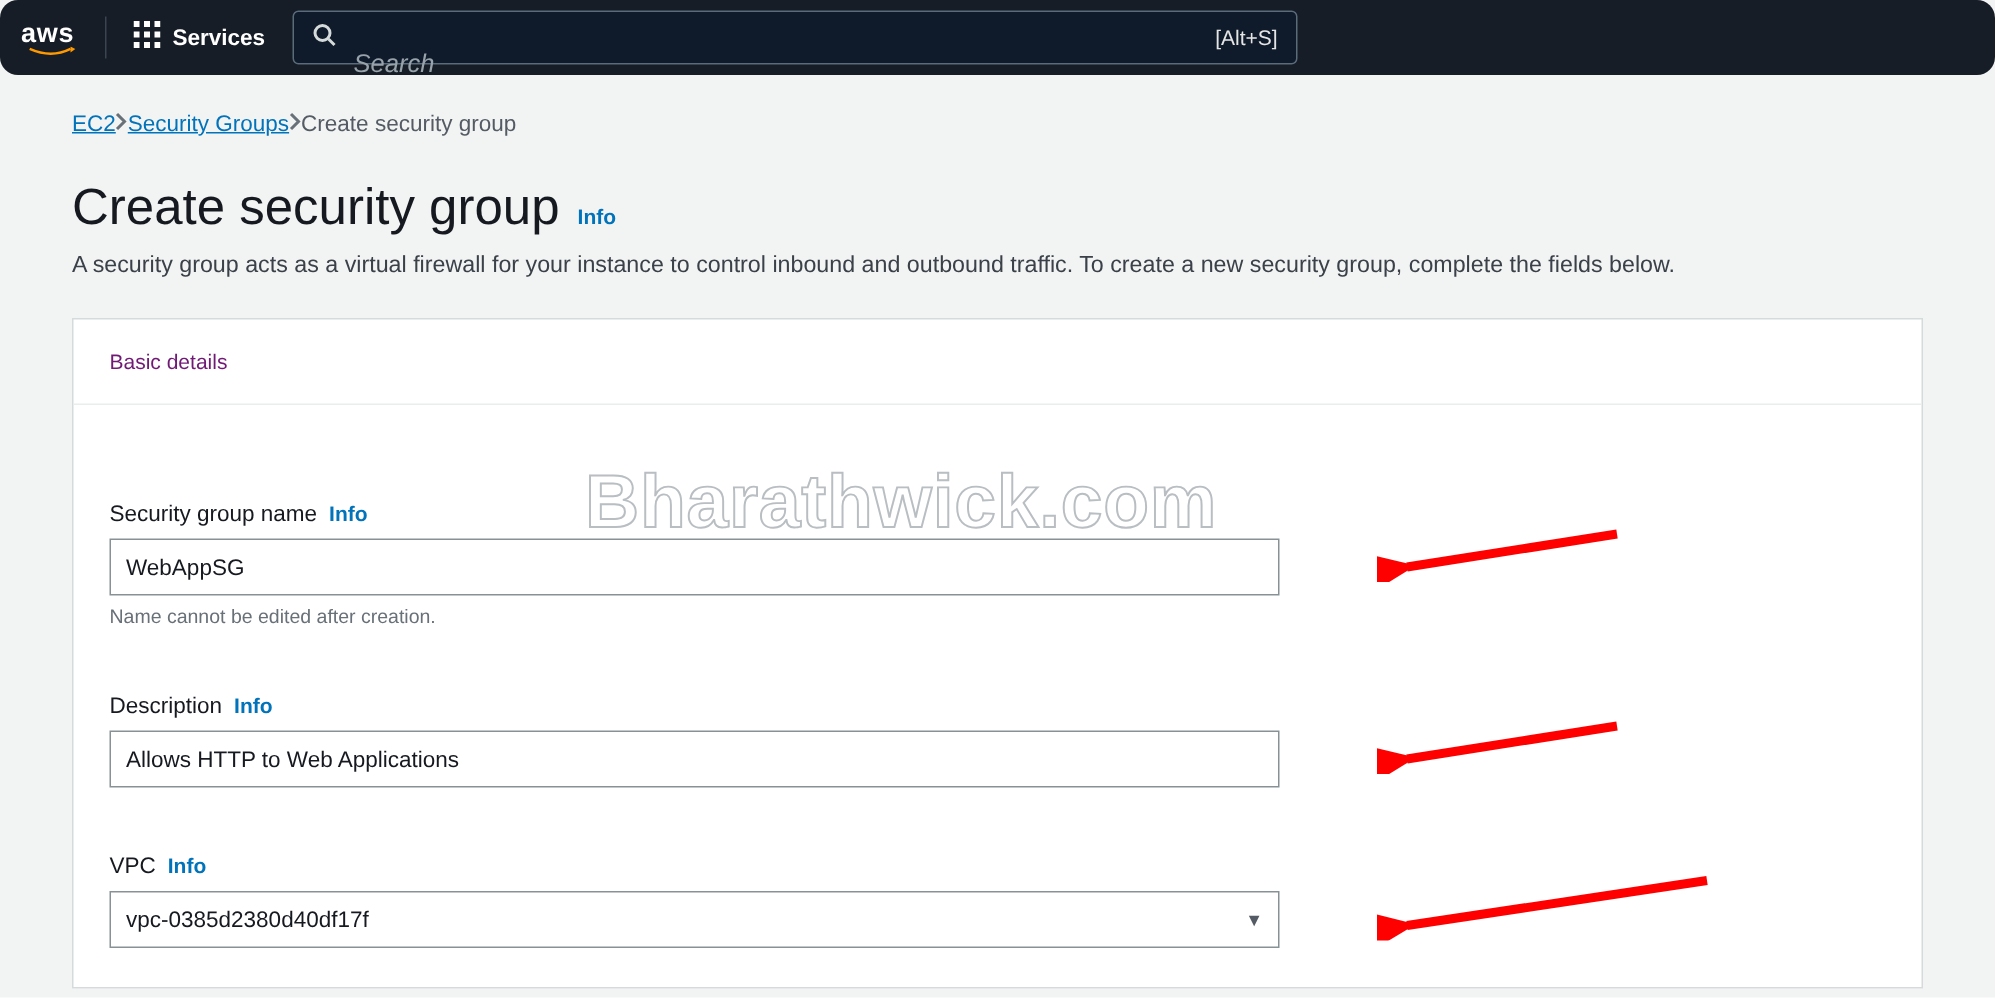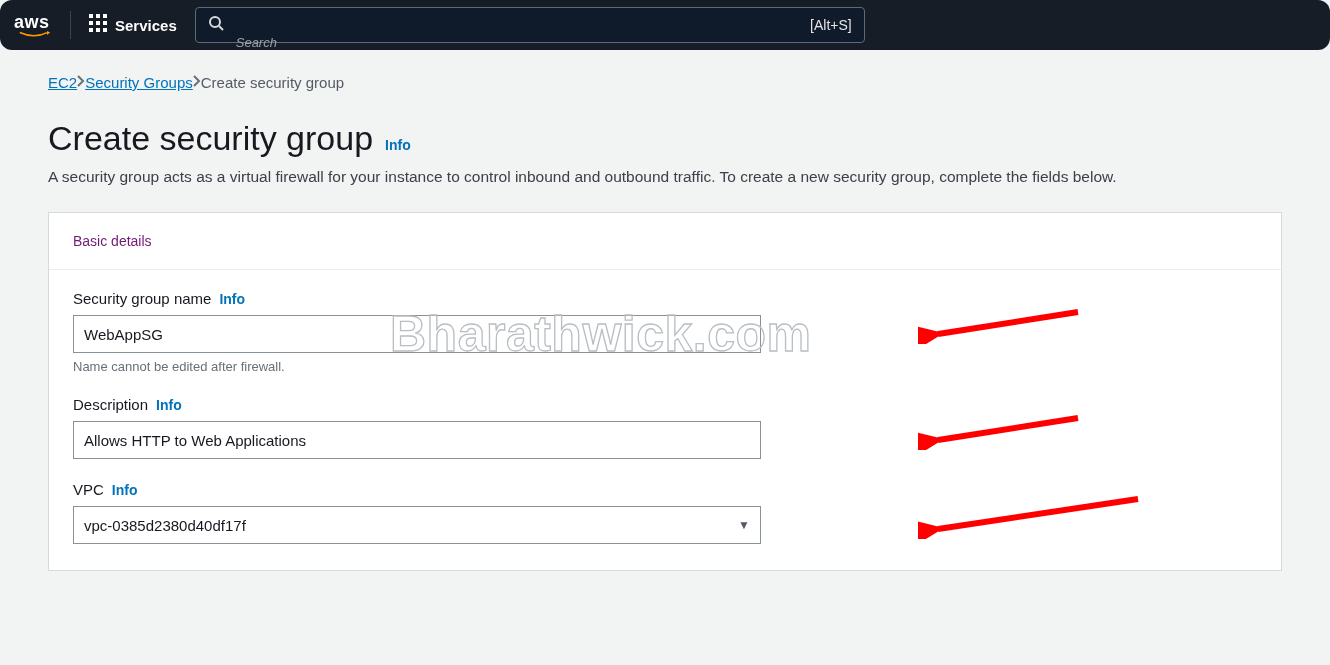--- a/index.html
+++ b/index.html
@@ -7,21 +7,21 @@
 
   
   .topnav { background: #161d26; height: 50px; display: flex; align-items: center; padding: 0 14px; gap: 18px; border-radius: 12px; }
   .aws-logo { display: flex; align-items: center; padding-right: 14px; border-right: 1px solid #3a4553; height: 28px; }
   .aws-logo-text { color: #fff; font-size: 18px; font-weight: 600; letter-spacing: 0.5px; position: relative; }
   .aws-logo-swoosh { display: block; height: 8px; margin-top: -2px; }
   .services-btn { display: flex; align-items: center; gap: 8px; color: #fff; cursor: pointer; }
   .services-grid-icon { display: inline-block; }
   .services-label { font-size: 15px; font-weight: 600; }
   .searchbar { flex: 0 0 670px; height: 36px; background: #0f1b2a; border: 1px solid #5a6b7b; border-radius: 4px; display: flex; align-items: center; padding: 0 12px; gap: 12px; }
-  .searchbar input { flex: 1; background: transparent; border: none; outline: none; color: #d5dbdb; font-size: 13px; font-style: italic; margin-top: 35px; }
+  .searchbar input { flex: 1; background: transparent; border: none; outline: none; color: #d5dbdb; font-size: 17px; font-style: italic; margin-top: 35px; }
   .searchbar input::placeholder { color: #98a2ab; font-style: italic; }
   .shortcut { color: #e5e5e5; font-size: 14px; }
   .search-icon { color: #d5dbdb; }
 
   
   .page { padding: 24px 48px 0 48px; }
 
   
   .breadcrumb { display: flex; align-items: center; gap: 0; font-size: 15px; margin-bottom: 28px; }
   .breadcrumb a { color: #0073bb; text-decoration: underline; cursor: pointer; }
@@ -33,26 +33,26 @@
   h1 { font-size: 34px; font-weight: 500; color: #16191f; }
   .info-link { color: #0073bb; font-size: 14px; font-weight: 600; cursor: pointer; }
   .subtitle { font-size: 15.5px; color: #3b4149; margin-bottom: 26px; }
 
   
   .card { background: #fff; border: 1px solid #d5dbdb; }
   .card-header { padding: 20px 24px; border-bottom: 1px solid #eaeded; }
   .card-header h2 { font-size: 14px; font-weight: 400; color: #701a75; }
   .card-body { padding: 20px 24px 26px 24px; }
 
-  .field { margin-bottom: 22px; position: relative; }
+  .field { margin-bottom: 22px; position: relative; margin-top: 44px; }
   .field-label { display: flex; align-items: baseline; gap: 8px; margin-bottom: 8px; }
   .field-label-text { font-size: 15px; font-weight: 500; color: #16191f; }
   .hint { font-size: 13px; color: #687078; margin-top: 6px; }
 
-  .text-input, .select-box { width: 688px; height: 38px; border: 1px solid #879196; padding: 0 10px; font-size: 15px; color: #16191f; background: #fff; }
+  .text-input, .select-box { width: 780px; height: 38px; border: 1px solid #879196; padding: 0 10px; font-size: 15px; color: #16191f; background: #fff; }
   .select-box { display: flex; align-items: center; justify-content: space-between; cursor: pointer; }
   .select-caret { color: #545b64; font-size: 12px; }
 
   
   .arrow { position: absolute; pointer-events: none; }
 
   
   .watermark { position: absolute; top: 305px; left: 390px; font-size: 50px; font-weight: 600; color: transparent; -webkit-text-stroke: 1.3px #b9bec2; letter-spacing: 0.5px; pointer-events: none; z-index: 5; white-space: nowrap; }
 </style>
 </head>
@@ -125,21 +125,21 @@
       <h2>Basic details</h2>
     </div>
     <div class="card-body">
 
       <div class="field">
         <div class="field-label">
           <span class="field-label-text">Security group name</span>
           <span class="info-link">Info</span>
         </div>
         <input class="text-input" type="text" value="WebAppSG" style="">
-        <div class="hint">Name cannot be edited after firewall.</div>
+        <div class="hint">Name cannot be edited after creation.</div>
         <svg class="arrow" style="left:845px; top:16px;" width="170" height="38">
           <defs>
               <marker id="ah1" markerWidth="12" markerHeight="10" refX="1" refY="5" orient="auto">
                 <polygon points="12,0 0,5 12,10" fill="#ff0000"></polygon>
               </marker>
             </defs>
           <line x1="160" y1="6" x2="20" y2="28" stroke="#ff0000" stroke-width="6" marker-end="url(#ah1)"></line>
         </svg>
       </div>
 

